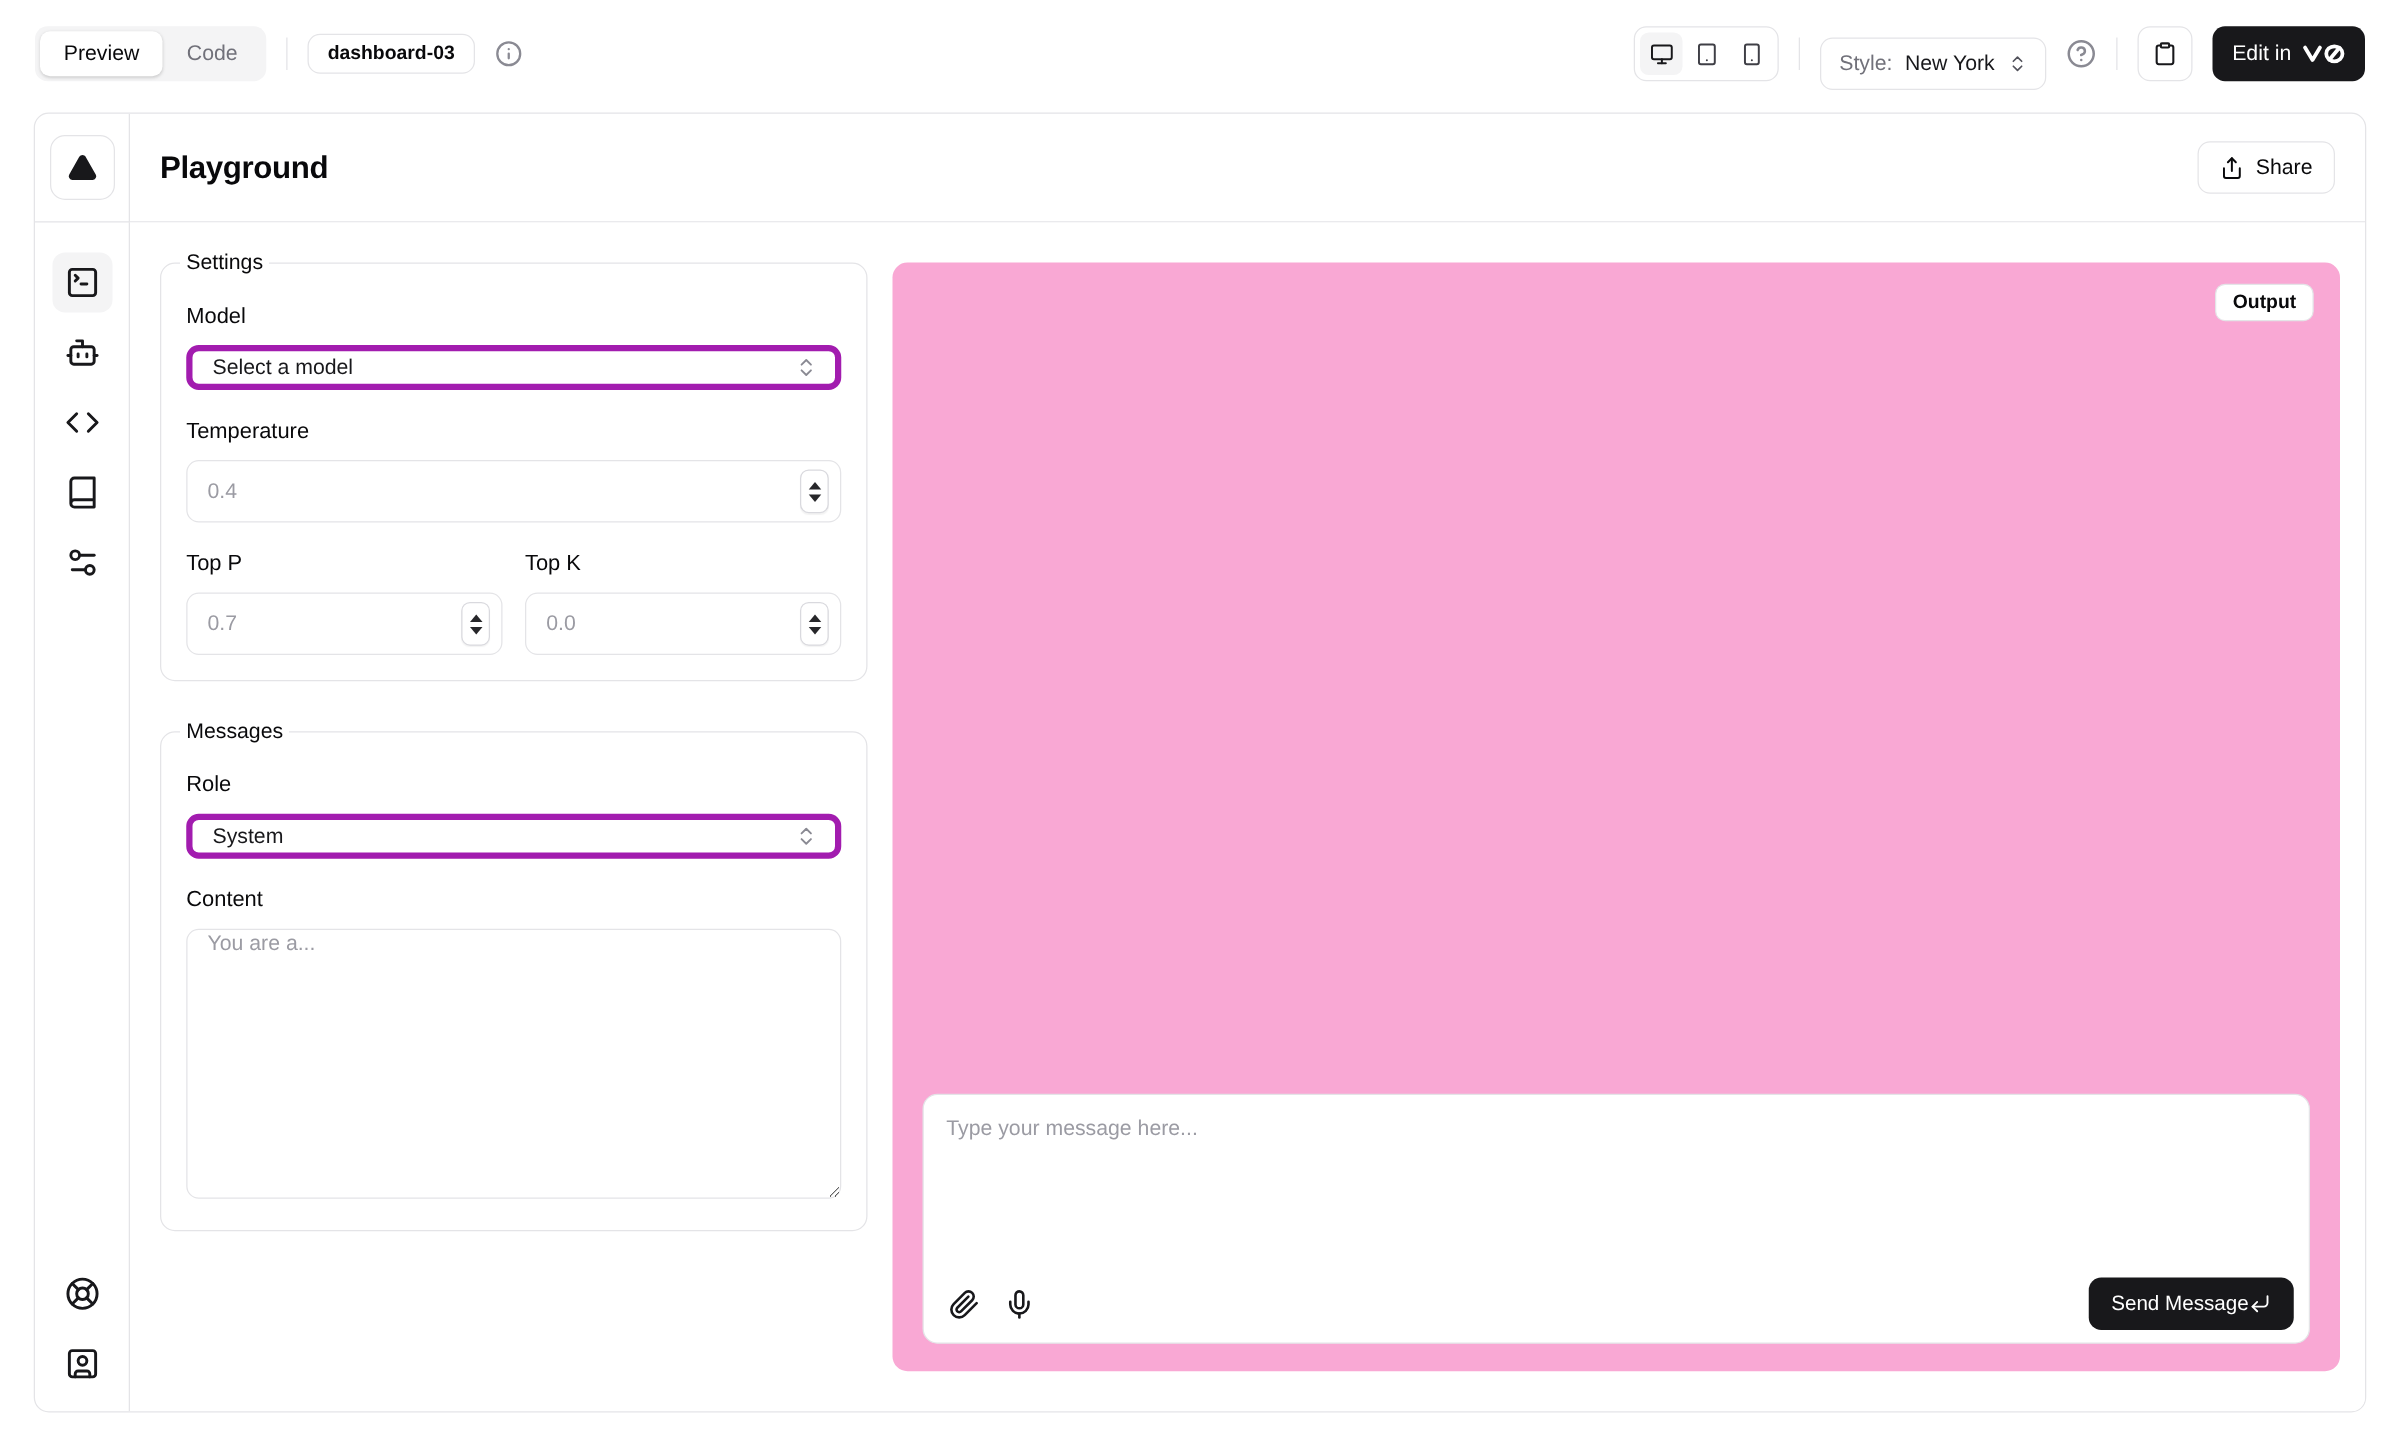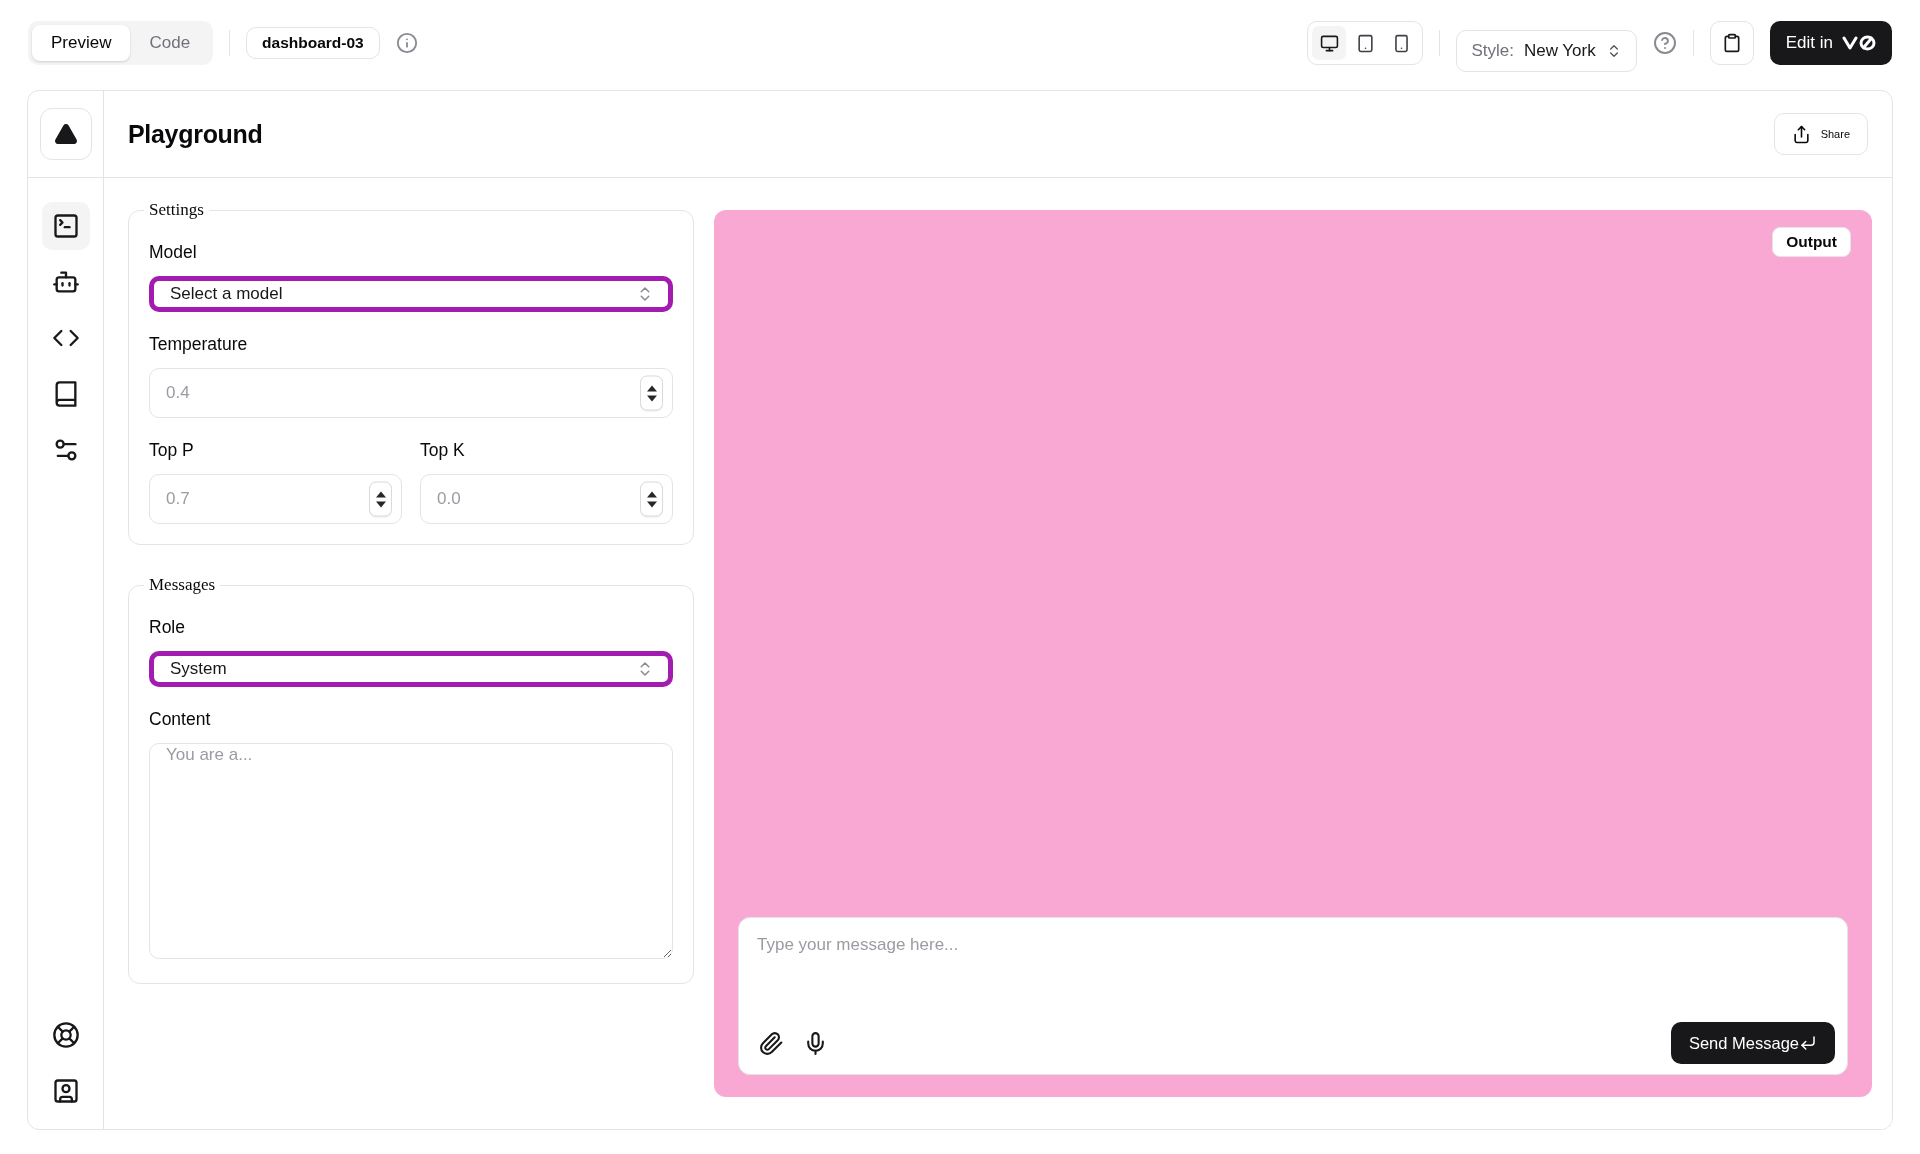--- a/index.html
+++ b/index.html
@@ -22,50 +22,50 @@
   .style-select .val { font-size:17px; color:#18181b; font-weight:500; }
   .icon-outline-btn { width:44px; height:44px; border:1px solid #e4e4e7; border-radius:10px; background:#fff; display:flex; align-items:center; justify-content:center; color:#18181b; cursor:pointer; }
   .dark-btn { height:44px; background:#18181b; color:#fff; border:none; border-radius:10px; display:flex; align-items:center; gap:9px; padding:0 16px; font-size:17px; font-weight:500; cursor:pointer; font-family:inherit; }
 
   
   .frame { position:absolute; left:27px; top:90px; width:1866px; height:1040px; border:1px solid #e4e4e7; border-radius:12px; background:#fff; display:grid; grid-template-columns:76px 1fr; grid-template-rows:87px 1fr; overflow:hidden; }
   .logo-cell { border-right:1px solid #e4e4e7; border-bottom:1px solid #e4e4e7; display:flex; align-items:center; justify-content:center; }
   .logo-btn { width:52px; height:52px; border:1px solid #e4e4e7; border-radius:12px; background:#fff; display:flex; align-items:center; justify-content:center; cursor:pointer; }
   .hdr-cell { border-bottom:1px solid #e4e4e7; display:flex; align-items:center; padding:0 24px; }
   .hdr-title { font-size:25px; font-weight:700; letter-spacing:-.3px; }
-  .outline-btn { margin-left:auto; height:42px; display:flex; align-items:center; gap:10px; border:1px solid #e4e4e7; border-radius:10px; background:#fff; padding:0 17px; font-size:11px; font-weight:500; color:#09090b; cursor:pointer; font-family:inherit; }
+  .outline-btn { margin-left:auto; height:42px; display:flex; align-items:center; gap:10px; border:1px solid #e4e4e7; border-radius:10px; background:#fff; padding:0 17px; font-size:17px; font-weight:500; color:#09090b; cursor:pointer; font-family:inherit; }
   .nav-cell { border-right:1px solid #e4e4e7; display:flex; flex-direction:column; align-items:center; padding:24px 0 14px; gap:8px; }
   .nav-btn { width:48px; height:48px; border-radius:10px; border:none; background:transparent; display:flex; align-items:center; justify-content:center; color:#18181b; cursor:pointer; }
   .nav-btn.active { background:#f4f4f5; }
   .nav-bottom { margin-top:auto; display:flex; flex-direction:column; gap:8px; }
 
   .main-cell { position:relative; background:#fff; }
 
   
   .form-col { position:absolute; left:24px; top:22px; width:566px; display:flex; flex-direction:column; gap:30px; }
   fieldset { border:1px solid #e4e4e7; border-radius:12px; padding:10px 20px 20px; }
-  legend { font-size:17px; font-weight:500; padding:0 5px; margin-left:-5px; color:#09090b;font-family:Liberation Serif, serif; }
+  legend { font-size:17px; font-weight:500; padding:0 5px; margin-left:-5px; color:#09090b; }
   .grp { margin-top:22px; }
   .grp:first-of-type { margin-top:12px; }
   .field-label { display:block; font-size:17.5px; font-weight:500; margin-bottom:13px; color:#09090b; }
   .control { position:relative; }
   .select-trigger { height:36px; width:100%; border:5px solid #a21caf; border-radius:10px; background:#fff; display:flex; align-items:center; padding:0 16px; font-size:17px; color:#18181b; cursor:pointer; }
   .select-trigger .chev { position:absolute; right:14px; top:50%; transform:translateY(-50%); color:#8a8a93; display:flex; }
   .num-input { height:50px; width:100%; border:1px solid #e4e4e7; border-radius:10px; padding:0 44px 0 16px; font-size:17px; font-family:inherit; color:#404040; outline:none; }
   .num-input::placeholder, .big-ta::placeholder, .composer-ta::placeholder { color:#9b9ba3; }
   .spinner { position:absolute; right:10px; top:50%; transform:translateY(-50%); width:23px; height:35px; background:#fff; border:1px solid #d9d9de; border-radius:7px; box-shadow:0 1px 1px rgba(0,0,0,.05); display:flex; flex-direction:column; align-items:center; justify-content:center; gap:4px; }
   .tri-up { width:0; height:0; border-left:5px solid transparent; border-right:5px solid transparent; border-bottom:6px solid #27272a; }
   .tri-dn { width:0; height:0; border-left:5px solid transparent; border-right:5px solid transparent; border-top:6px solid #27272a; }
   .two-col { display:grid; grid-template-columns:1fr 1fr; gap:18px; margin-top:22px; }
   .big-ta { width:100%; min-height:216px; border:1px solid #e4e4e7; border-radius:10px; padding:1px 16px; font-size:17px; font-family:inherit; color:#09090b; outline:none; }
 
   
   .panel { position:absolute; left:610px; top:32px; right:20px; bottom:32px; background:#f9a8d4; border-radius:12px; }
   .out-badge { position:absolute; top:17px; right:21px; background:#fff; border:1px solid #e4e4e7; border-radius:8px; padding:5px 13px; font-size:15.5px; font-weight:700; color:#09090b; }
-  .composer { position:absolute; left:24px; right:24px; bottom:22px; height:158px; background:#fff; border:1px solid #e4e4e7; border-radius:12px; }
+  .composer { position:absolute; left:24px; right:24px; bottom:22px; height:200px; background:#fff; border:1px solid #e4e4e7; border-radius:12px; }
   .composer-ta { width:100%; height:88px; border:none; outline:none; resize:none; background:transparent; padding:17px 18px; font-size:17px; font-family:inherit; color:#09090b; }
   .composer-bar { position:absolute; left:12px; right:12px; bottom:10px; display:flex; align-items:center; gap:4px; }
   .tool-btn { width:40px; height:40px; border:none; background:transparent; border-radius:8px; display:flex; align-items:center; justify-content:center; color:#18181b; cursor:pointer; }
   .send-btn { margin-left:auto; height:42px; background:#18181b; color:#fff; border:none; border-radius:10px; padding:0 18px; display:flex; align-items:center; gap:0; font-size:16.5px; font-weight:500; cursor:pointer; font-family:inherit; }
 
   svg { display:block; }
 </style>
 </head>
 <body>
 

